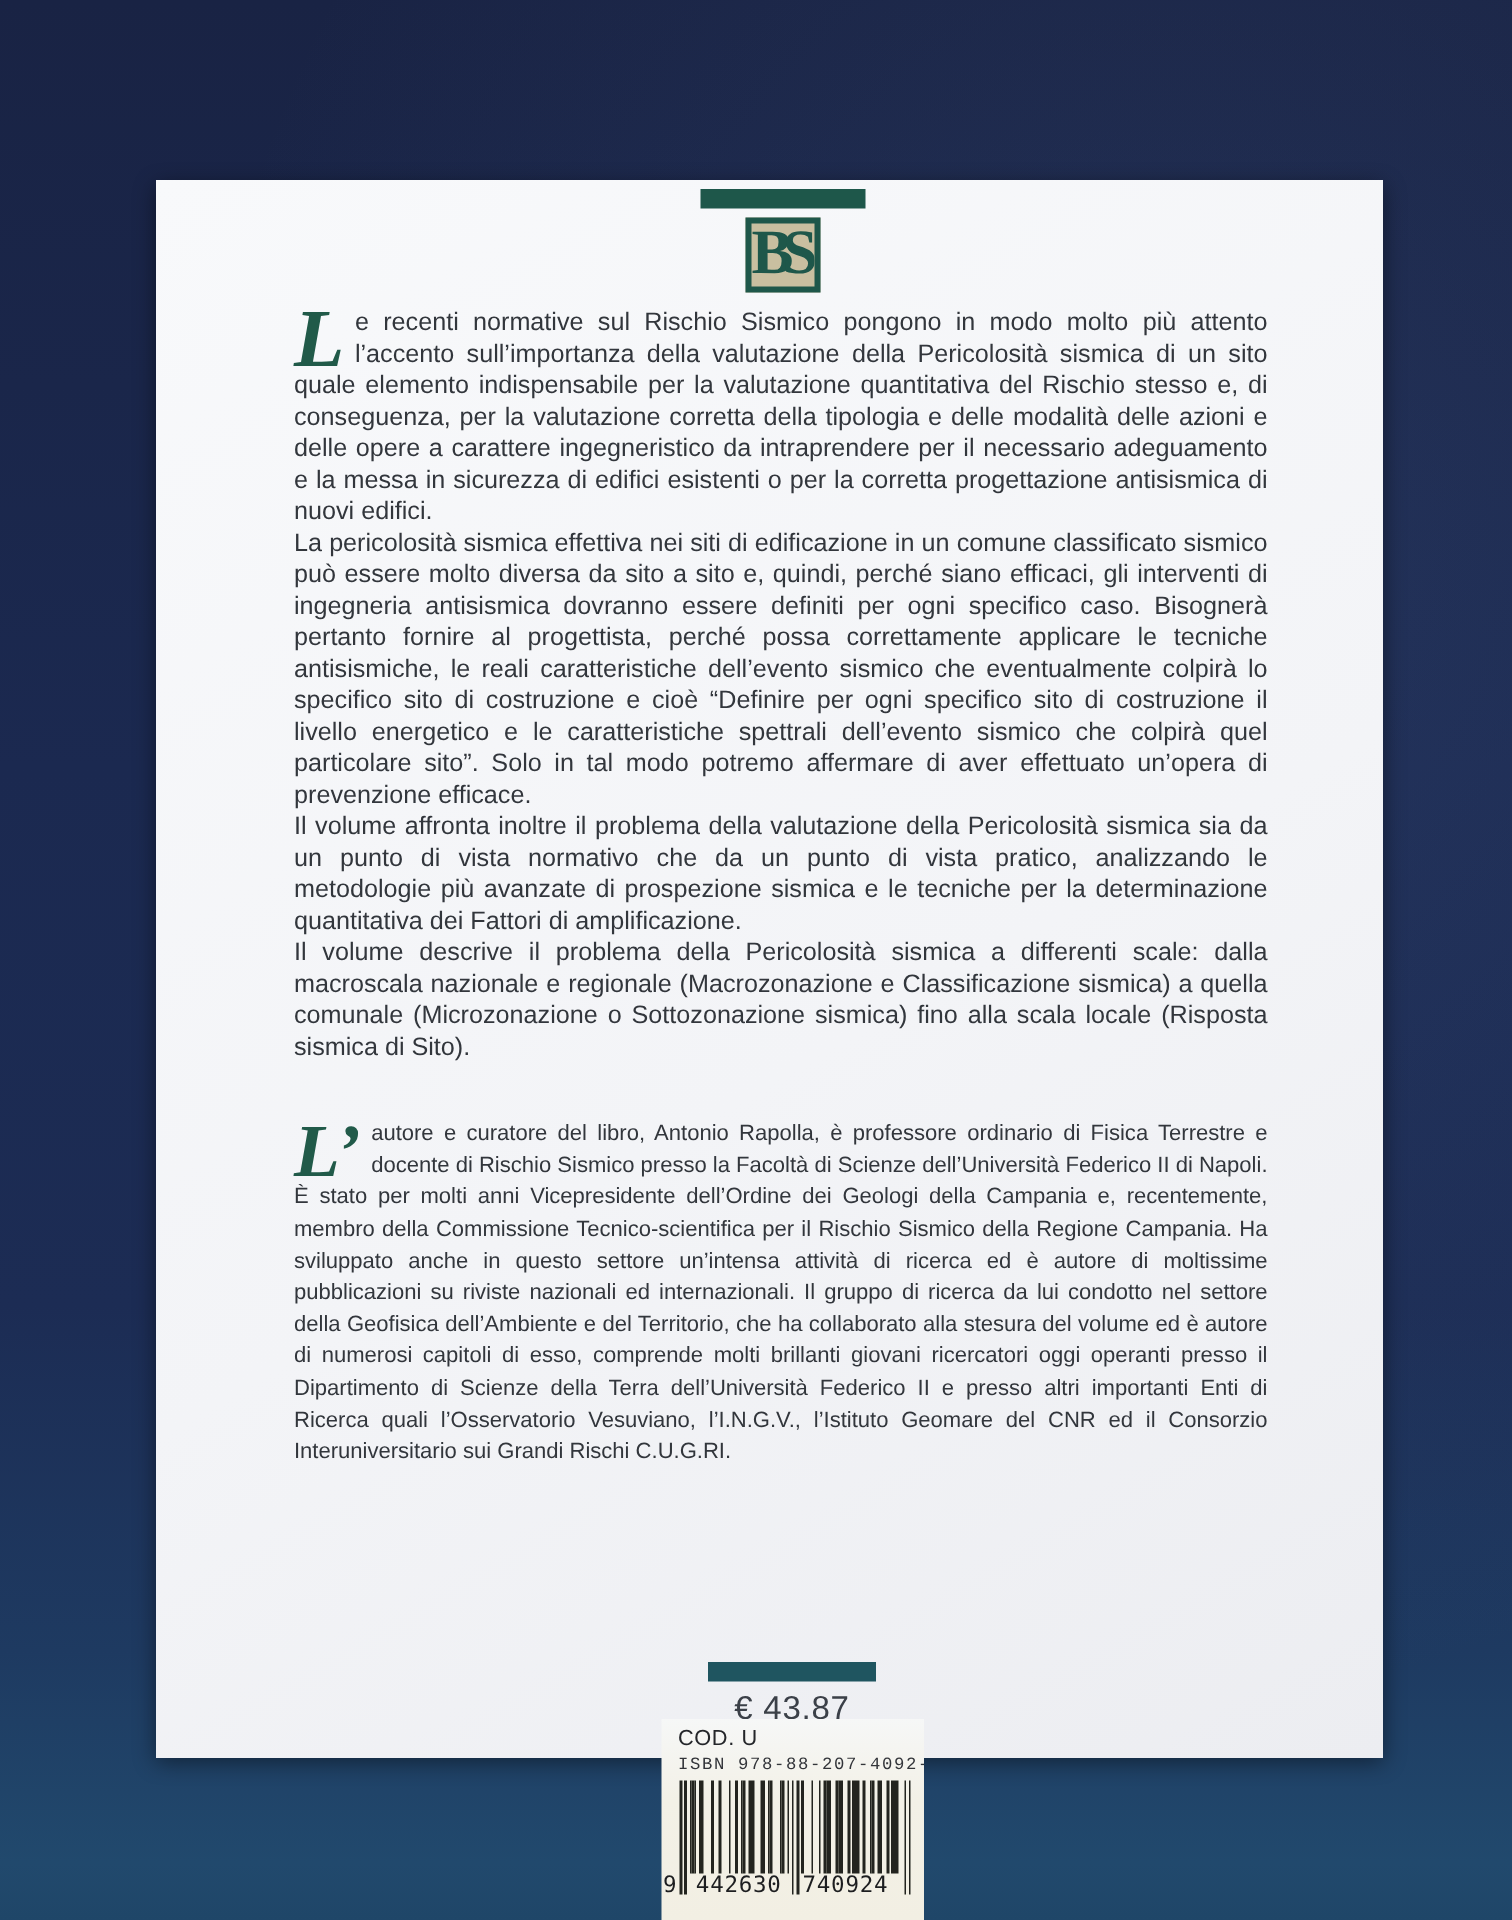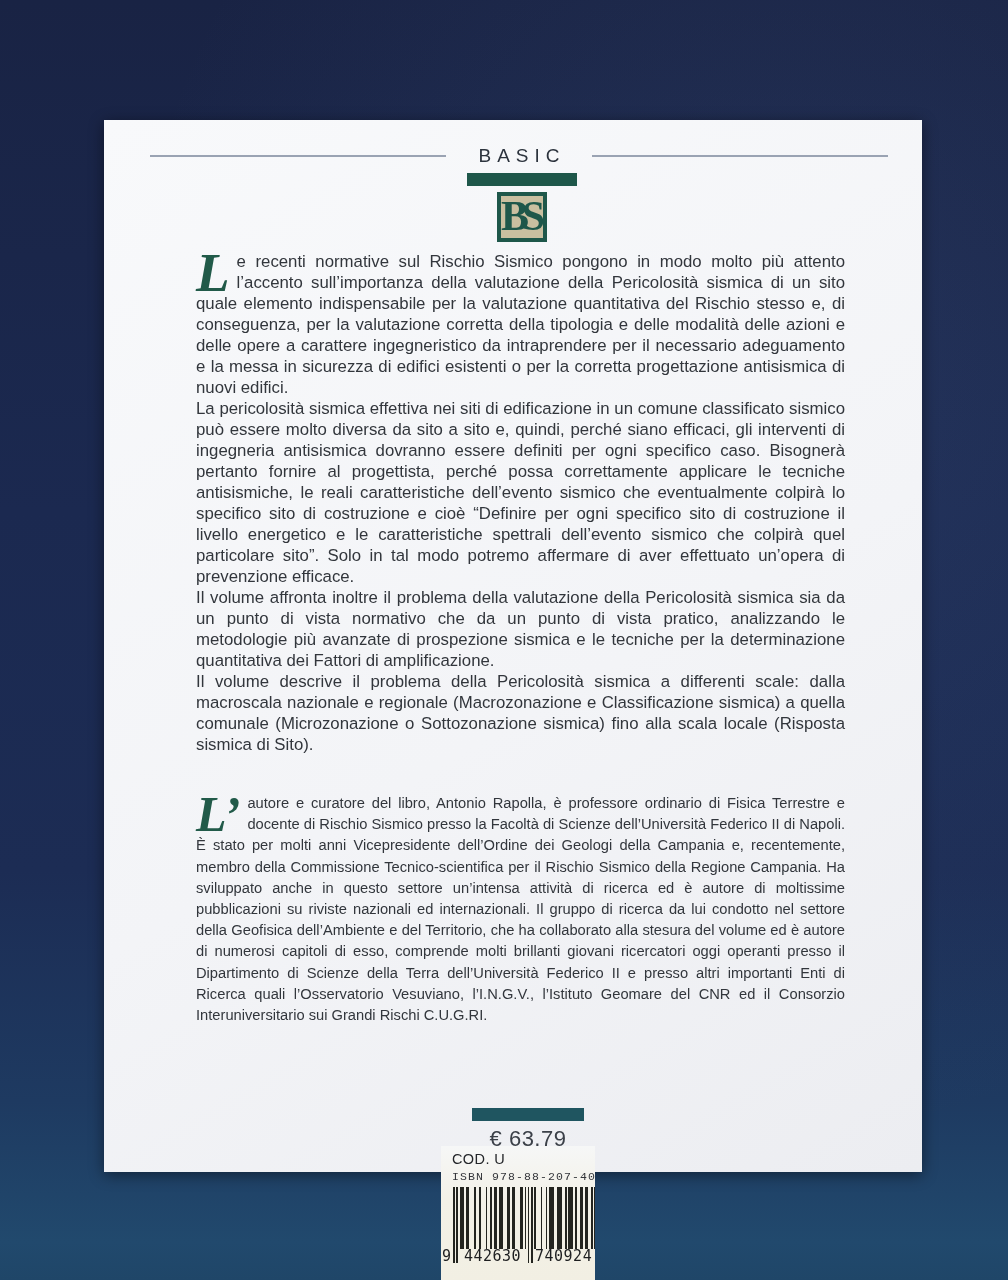--- a/index.html
+++ b/index.html
@@ -61,21 +61,21 @@
   .price-bar{
     position:absolute;top:988px;left:368px;width:112px;height:13px;background:#22566a;
     background:#1f5560;
   }
   .price{
     position:absolute;top:1006px;left:352px;width:144px;text-align:center;
     font-size:22px;color:#3b4048;letter-spacing:0.5px;
   }
   
   .barcode-label{
-    position:absolute;left:441px;top:1146px;width:154px;height:134px;
+    position:absolute;left:441px;top:1146px;width:175px;height:134px;
     background:linear-gradient(180deg,#f6f7f7 0%, #f3f1e7 40%, #f2efe3 100%);
     box-sizing:border-box;padding:5px 10px 0 11px;overflow:hidden;
   }
   .cod-text{font-size:14.5px;color:#24262a;letter-spacing:0.4px;}
   .isbn-text{
     margin-top:3px;font-family:"Liberation Mono", monospace;
     font-size:11.5px;letter-spacing:1.1px;color:#33353a;white-space:nowrap;
   }
   .bc-wrap{position:relative;margin:4px 0 0 1px;width:156px;height:80px;}
   .bc-bars{display:flex;height:76px;}
@@ -88,46 +88,41 @@
   }
   .bc-d9{left:-11px;}
   .bc-g1{left:5px;width:69px;text-align:center;letter-spacing:0.5px;background:transparent;}
   .bc-g2{left:82px;width:69px;text-align:left;letter-spacing:0.5px;}
 </style>
 </head>
 <body>
 
 <div class="card">
 
-  <div class="basic-row">
-    <div class="rule"></div>
-    <div class="series-label">BASIC</div>
-    <div class="rule"></div>
-  </div>
 
   <div class="accent-bar"></div>
 
   <div class="logo">
     <span class="lb">B</span>
     <span class="ls">S</span>
   </div>
 
   <div class="textblock desc">
     <p><span class="dropcap">L</span><span>e recenti normative sul Rischio Sismico pongono in modo molto più attento l’accento sull’importanza della valutazione della Pericolosità sismica di un sito quale elemento indispensabile per la valutazione quantitativa del Rischio stesso e, di conseguenza, per la valutazione corretta della tipologia e delle modalità delle azioni e delle opere a carattere ingegneristico da intraprendere per il necessario adeguamento e la messa in sicurezza di edifici esistenti o per la corretta progettazione antisismica di nuovi edifici.</span></p>
     <p>La pericolosità sismica effettiva nei siti di edificazione in un comune classificato sismico può essere molto diversa da sito a sito e, quindi, perché siano efficaci, gli interventi di ingegneria antisismica dovranno essere definiti per ogni specifico caso. Bisognerà pertanto fornire al progettista, perché possa correttamente applicare le tecniche antisismiche, le reali caratteristiche dell’evento sismico che eventualmente colpirà lo specifico sito di costruzione e cioè “Definire per ogni specifico sito di costruzione il livello energetico e le caratteristiche spettrali dell’evento sismico che colpirà quel particolare sito”. Solo in tal modo potremo affermare di aver effettuato un’opera di prevenzione efficace.</p>
     <p>Il volume affronta inoltre il problema della valutazione della Pericolosità sismica sia da un punto di vista normativo che da un punto di vista pratico, analizzando le metodologie più avanzate di prospezione sismica e le tecniche per la determinazione quantitativa dei Fattori di amplificazione.</p>
     <p>Il volume descrive il problema della Pericolosità sismica a differenti scale: dalla macroscala nazionale e regionale (Macrozonazione e Classificazione sismica) a quella comunale (Microzonazione o Sottozonazione sismica) fino alla scala locale (Risposta sismica di Sito).</p>
   </div>
 
   <div class="textblock author-block">
     <p><span class="dropcap small">L’</span><span>autore e curatore del libro, Antonio Rapolla, è professore ordinario di Fisica Terrestre e docente di Rischio Sismico presso la Facoltà di Scienze dell’Università Federico II di Napoli. È stato per molti anni Vicepresidente dell’Ordine dei Geologi della Campania e, recentemente, membro della Commissione Tecnico-scientifica per il Rischio Sismico della Regione Campania. Ha sviluppato anche in questo settore un’intensa attività di ricerca ed è autore di moltissime pubblicazioni su riviste nazionali ed internazionali. Il gruppo di ricerca da lui condotto nel settore della Geofisica dell’Ambiente e del Territorio, che ha collaborato alla stesura del volume ed è autore di numerosi capitoli di esso, comprende molti brillanti giovani ricercatori oggi operanti presso il Dipartimento di Scienze della Terra dell’Università Federico II e presso altri importanti Enti di Ricerca quali l’Osservatorio Vesuviano, l’I.N.G.V., l’Istituto Geomare del CNR ed il Consorzio Interuniversitario sui Grandi Rischi C.U.G.RI.</span></p>
   </div>
 
   <div class="price-bar"></div>
-  <div class="price">€ 63,79</div>
+  <div class="price">€ 43,87</div>
 
 </div>
 
 <div class="barcode-label">
   <div class="cod-text">COD. U</div>
   <div class="isbn-text">ISBN 978-88-207-4092-4</div>
   <div class="bc-wrap">
     <div class="bc-bars">
         <span class="bc-module bc-bar bc-tall"></span>
         <span class="bc-module bc-tall"></span>

